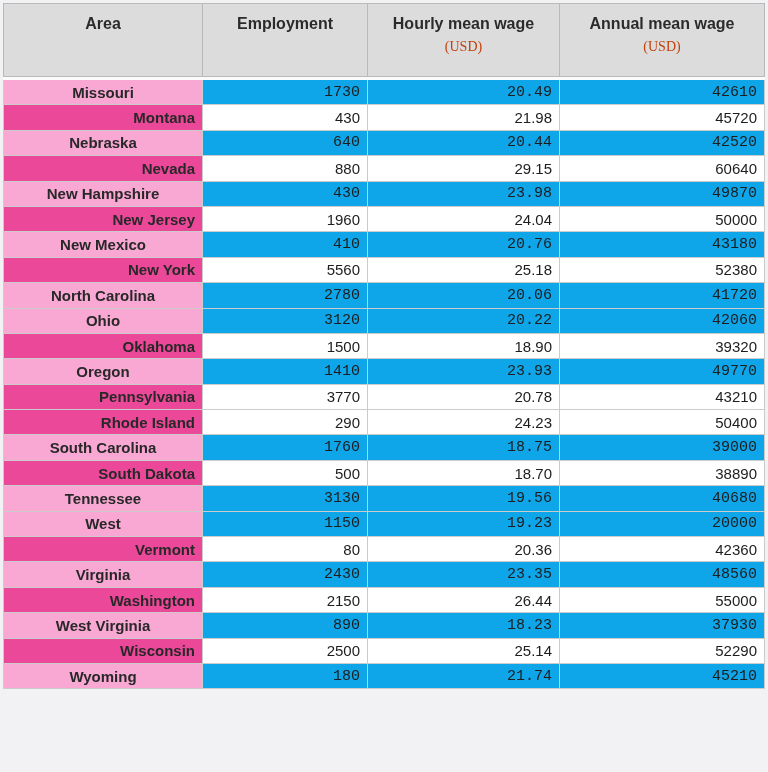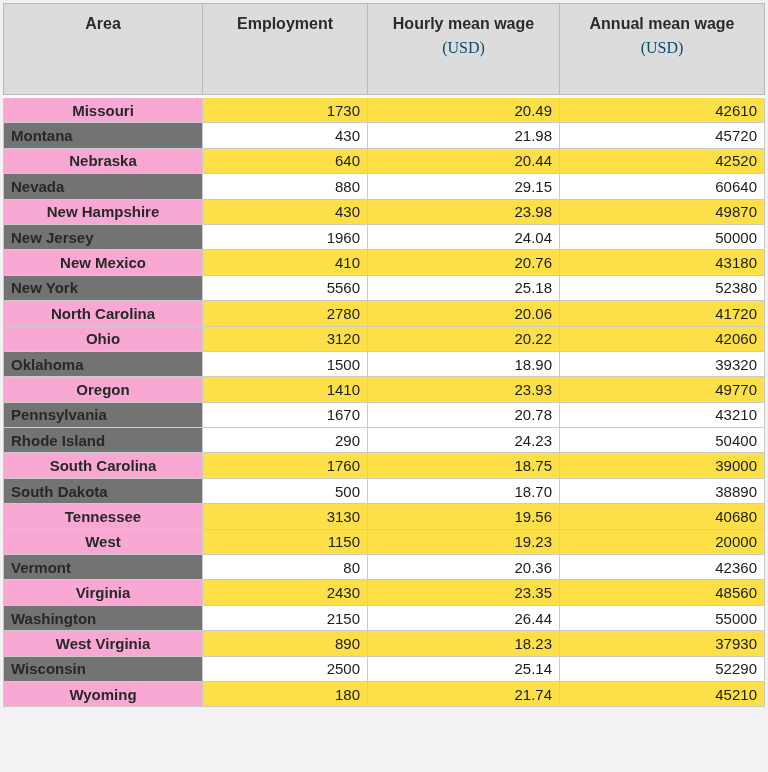--- a/index.html
+++ b/index.html
@@ -15,38 +15,38 @@
     position: absolute;
     top: 3px;
     left: 3px;
     width: 762px;
     border-collapse: separate;
     border-spacing: 0;
     table-layout: fixed;
   }
   thead th {
     box-sizing: border-box;
-    height: 92px;
+    height: 74px;
     background: #dcdcdc;
     border-top: 1px solid #b9b9b9;
     border-right: 1px solid #b9b9b9;
     border-bottom: 1px solid #b9b9b9;
     vertical-align: top;
     padding-top: 11px;
     font-size: 16px;
     font-weight: 700;
     color: #2b2b2b;
   }
   thead th:first-child { border-left: 1px solid #b9b9b9; }
   .h-sub {
     font-family: "Liberation Serif", "DejaVu Serif", serif;
     font-weight: 400;
-    font-size: 16px;
+    font-size: 14px;
     margin-top: 6px;
-    color: #0c4a6e;
+    color: #c2410c;
   }
   .h-sub:empty { display: none; }
   tr.spacer-row td {
     height: 3px;
     background: #fbfbfb;
     border: none;
     padding: 0;
     line-height: 0;
   }
   tbody td {
@@ -62,22 +62,22 @@
     overflow: hidden;
   }
   tbody td:first-child {
     border-left: 1px solid #cbcbcb;
     font-weight: 700;
     color: #282828;
     text-align: left;
   }
   tbody td + td { text-align: right; }
   tr.blue  td:first-child { background: #f9a8d4; text-align: center; }
-  tr.blue  td + td        { background: #fde047; }
-  tr.plain td:first-child { background: #737373; }
+  tr.blue  td + td        { background: #0ea5e9; font-family: Liberation Mono, monospace; }
+  tr.plain td:first-child { background: #ec4899; text-align: right; }
   tr.plain td + td        { background: #ffffff; }
 </style>
 </head>
 <body>
 
 <table class="wage-table">
   <colgroup>
     <col style="width:200px">
     <col style="width:165px">
     <col style="width:192px">
@@ -174,21 +174,21 @@
     <td>39320</td>
   </tr>
       <tr class="blue">
     <td>Oregon</td>
     <td>1410</td>
     <td>23.93</td>
     <td>49770</td>
   </tr>
       <tr class="plain">
     <td>Pennsylvania</td>
-    <td>1670</td>
+    <td>3770</td>
     <td>20.78</td>
     <td>43210</td>
   </tr>
       <tr class="plain">
     <td>Rhode Island</td>
     <td>290</td>
     <td>24.23</td>
     <td>50400</td>
   </tr>
       <tr class="blue">

